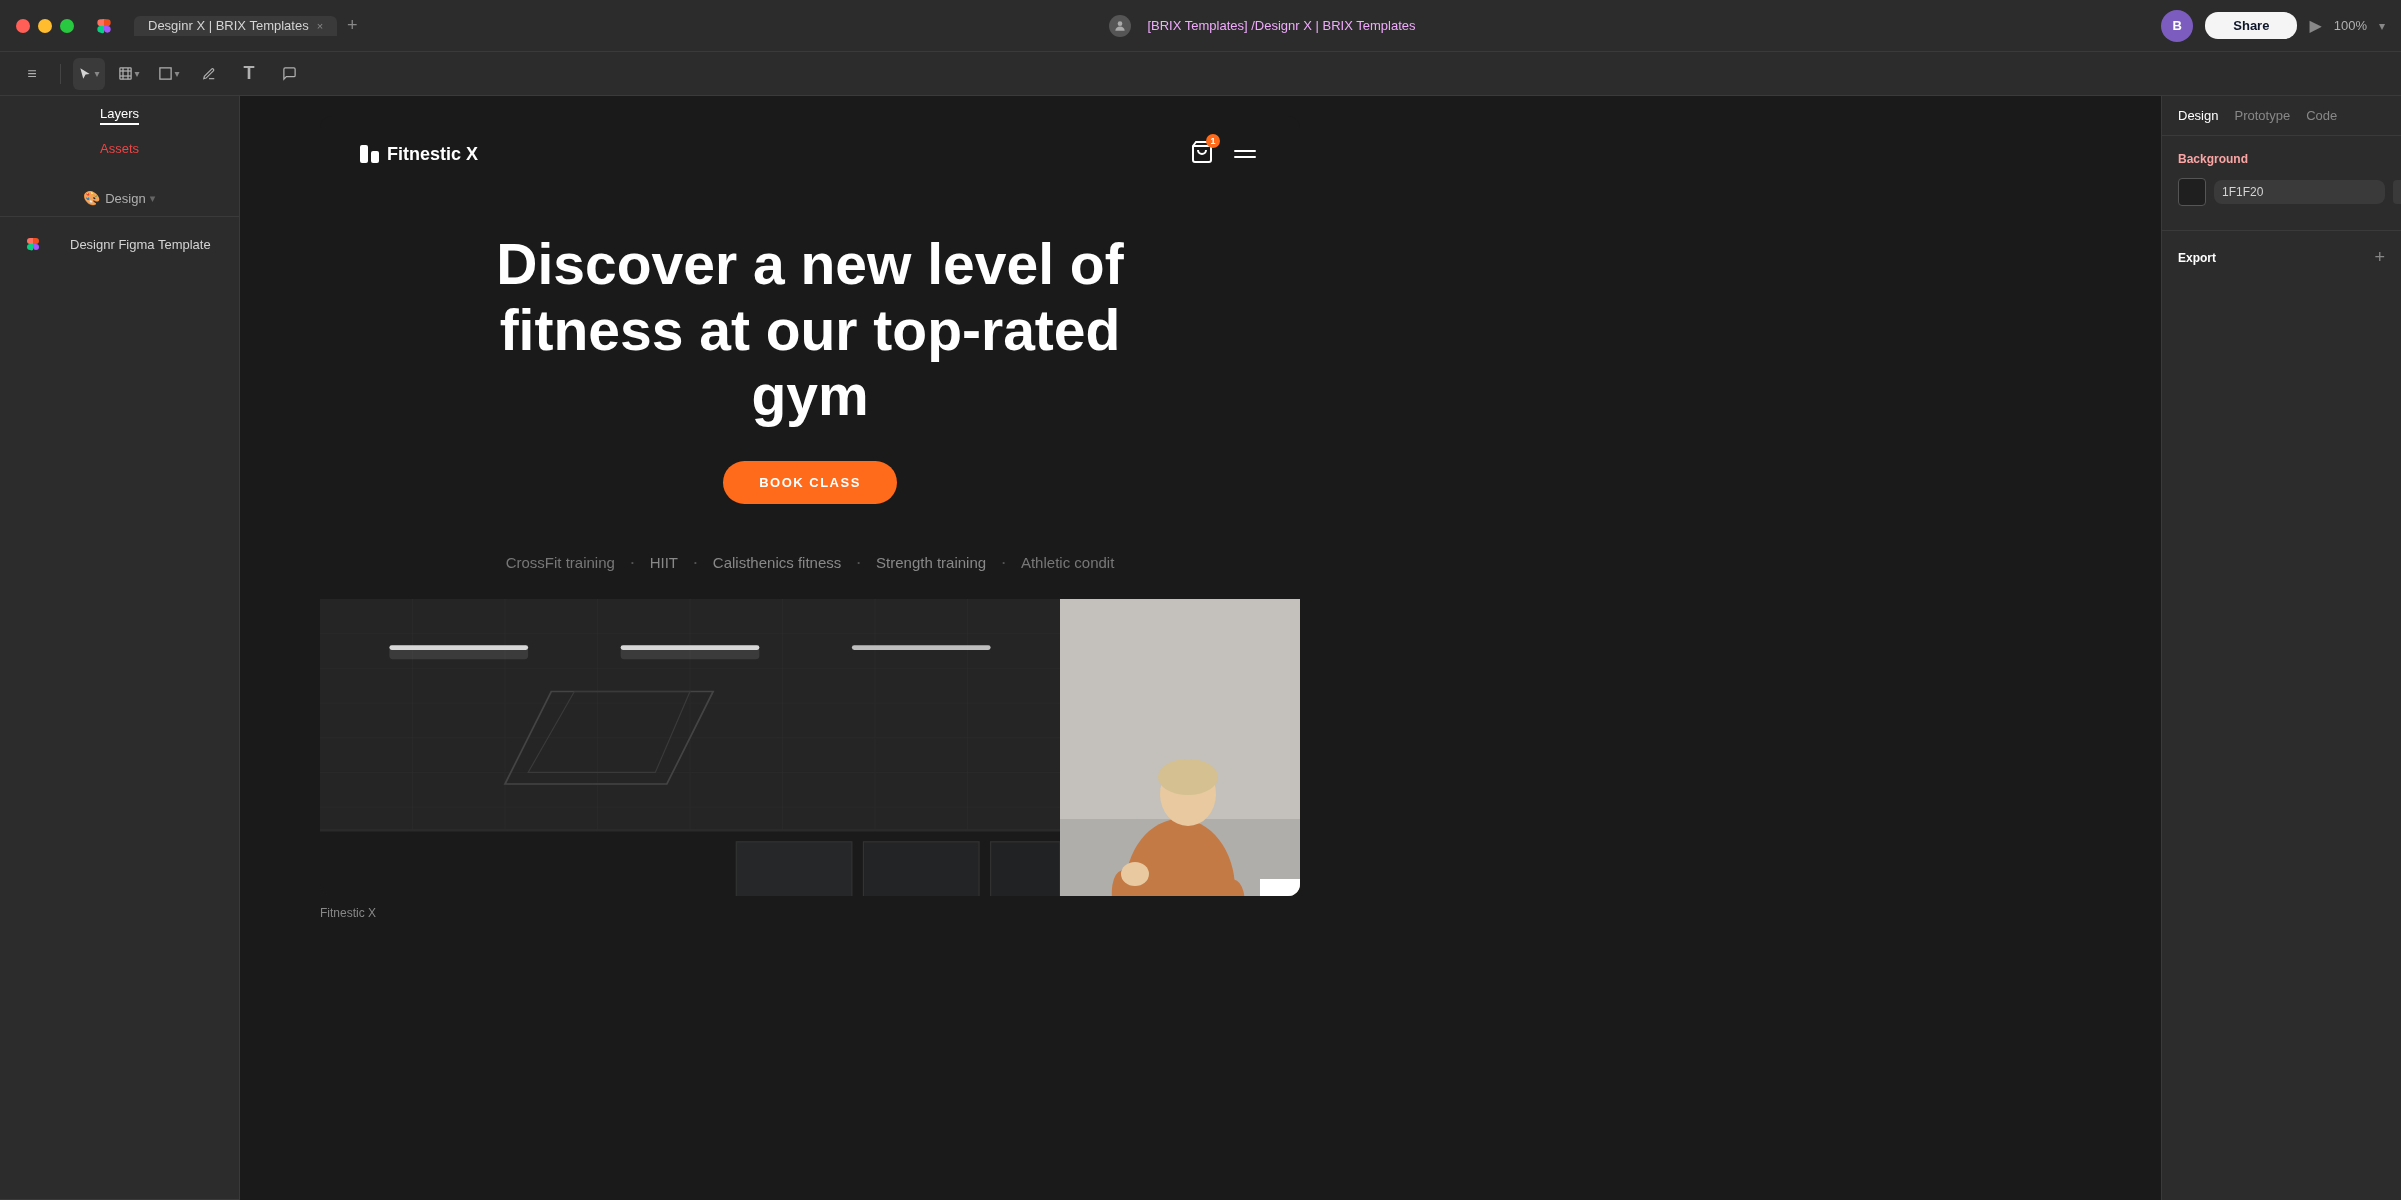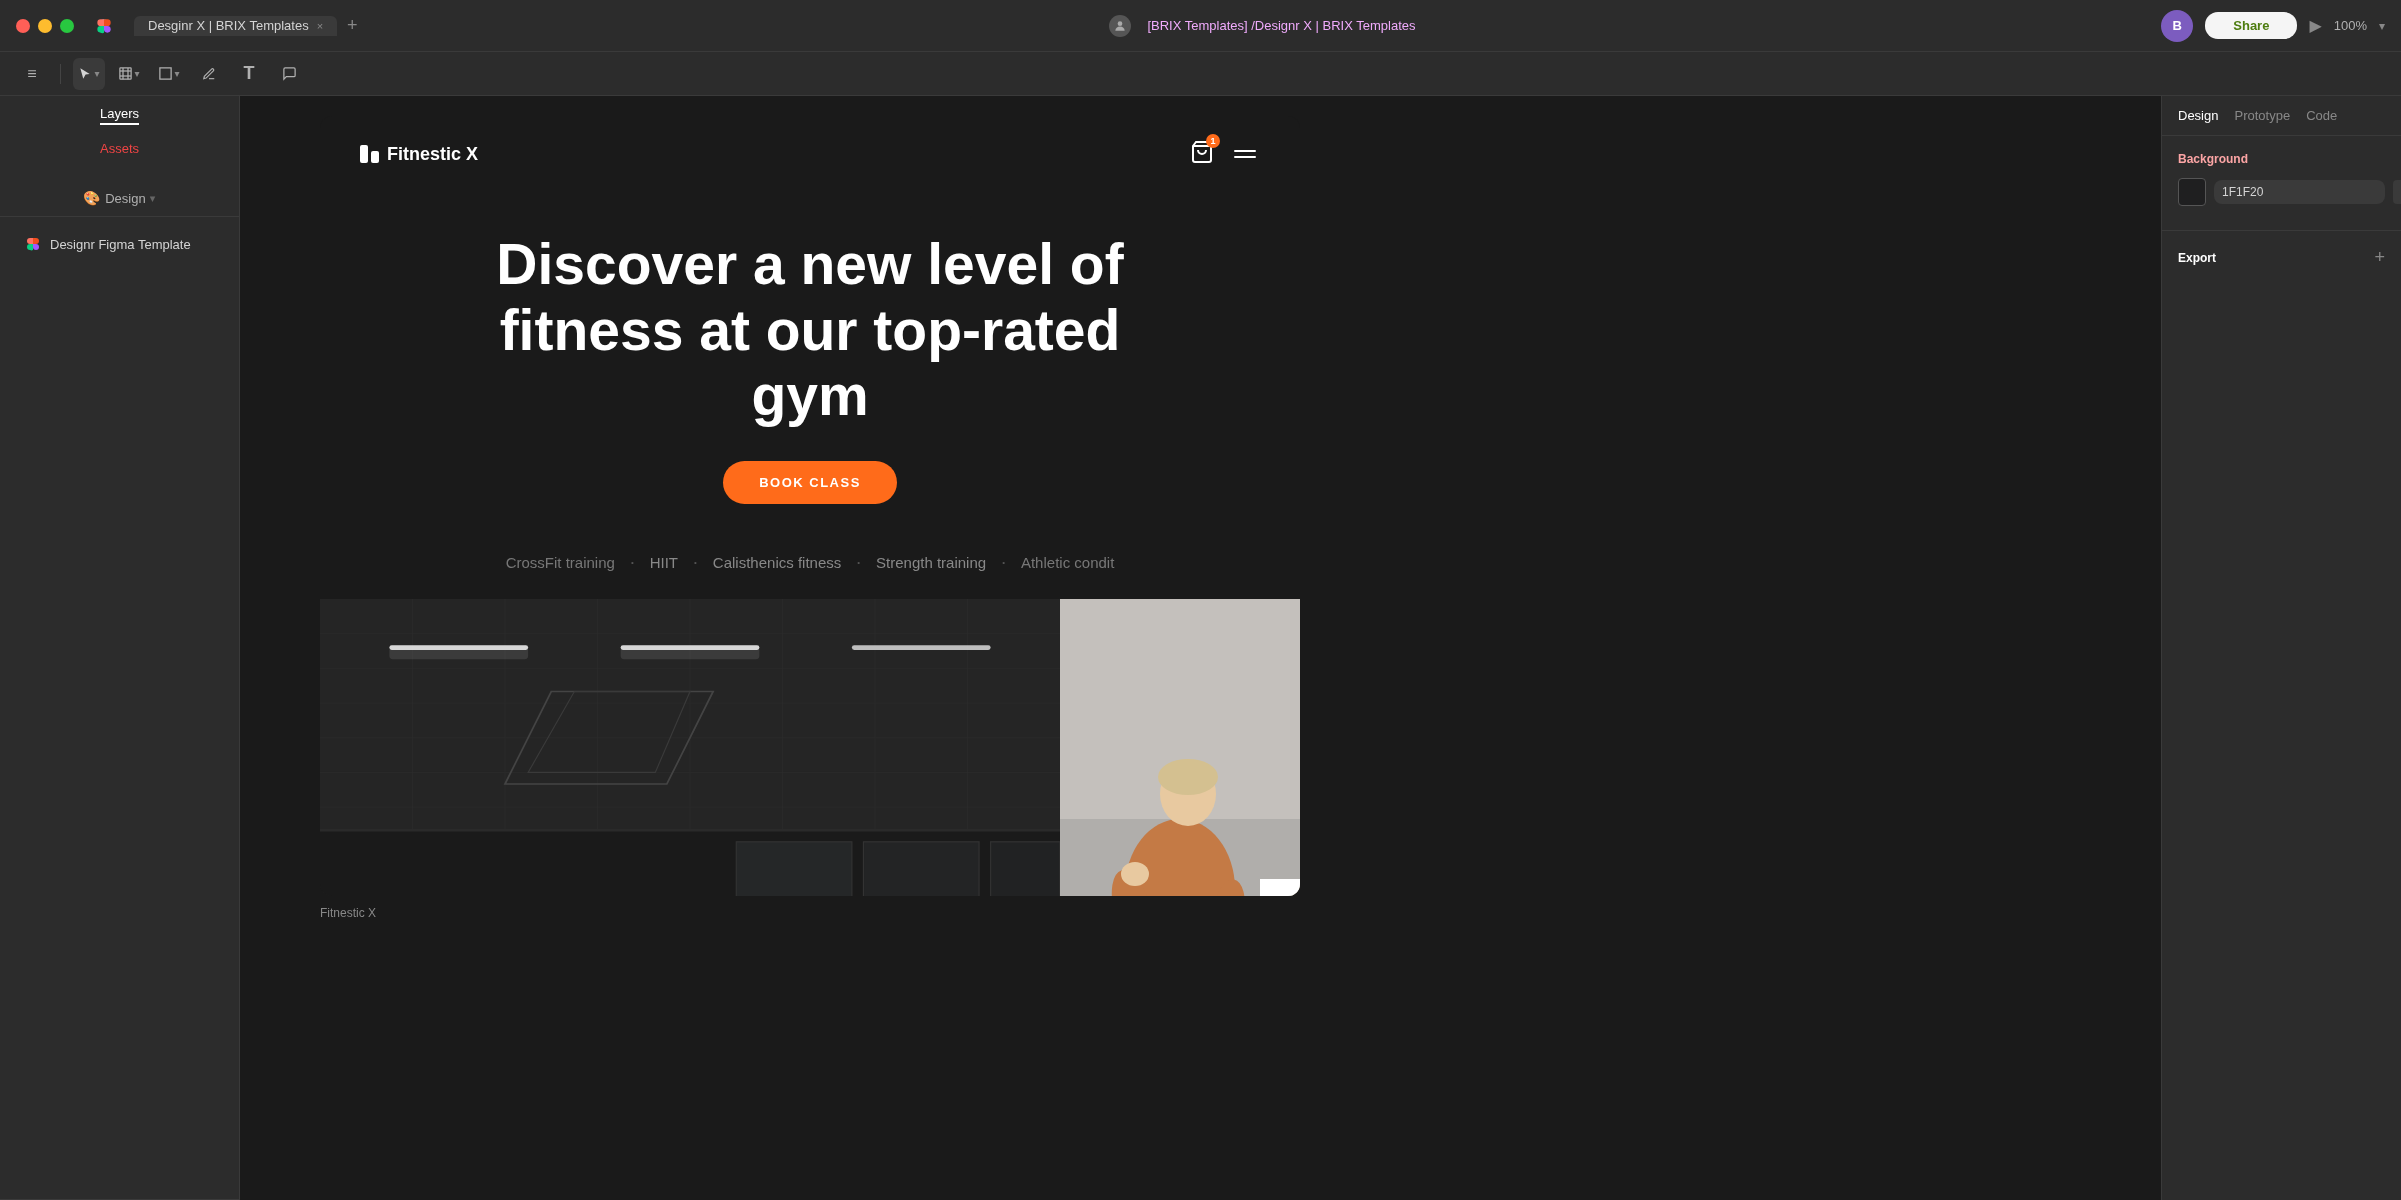--- a/index.html
+++ b/index.html
@@ -103,21 +103,21 @@
       background: #7c5cbf;
       display: flex;
       align-items: center;
       justify-content: center;
       color: white;
       font-size: 13px;
       font-weight: 600;
     }
     .share-btn {
       background: #f5f5f5;
-      color: #4d7c0f;
+      color: #0f172a;
       border: none;
       border-radius: 13px;
       padding: 6px 28px;
       font-size: 13px;
       font-weight: 600;
       cursor: pointer;
     }
     .play-icon {
       color: #888;
       font-size: 16px;
@@ -210,20 +210,21 @@
       border-radius: 4px;
       cursor: pointer;
     }
     .layer-icon {
       width: 18px;
       height: 18px;
     }
     .layer-name {
       font-size: 13px;
       color: #d4d4d4;
+      margin-left: 20px;
     }
     .left-bottom-border {
       margin-top: auto;
       height: 1px;
       background: #3a3a3a;
     }
 
     
     .canvas-area {
       flex: 1;

